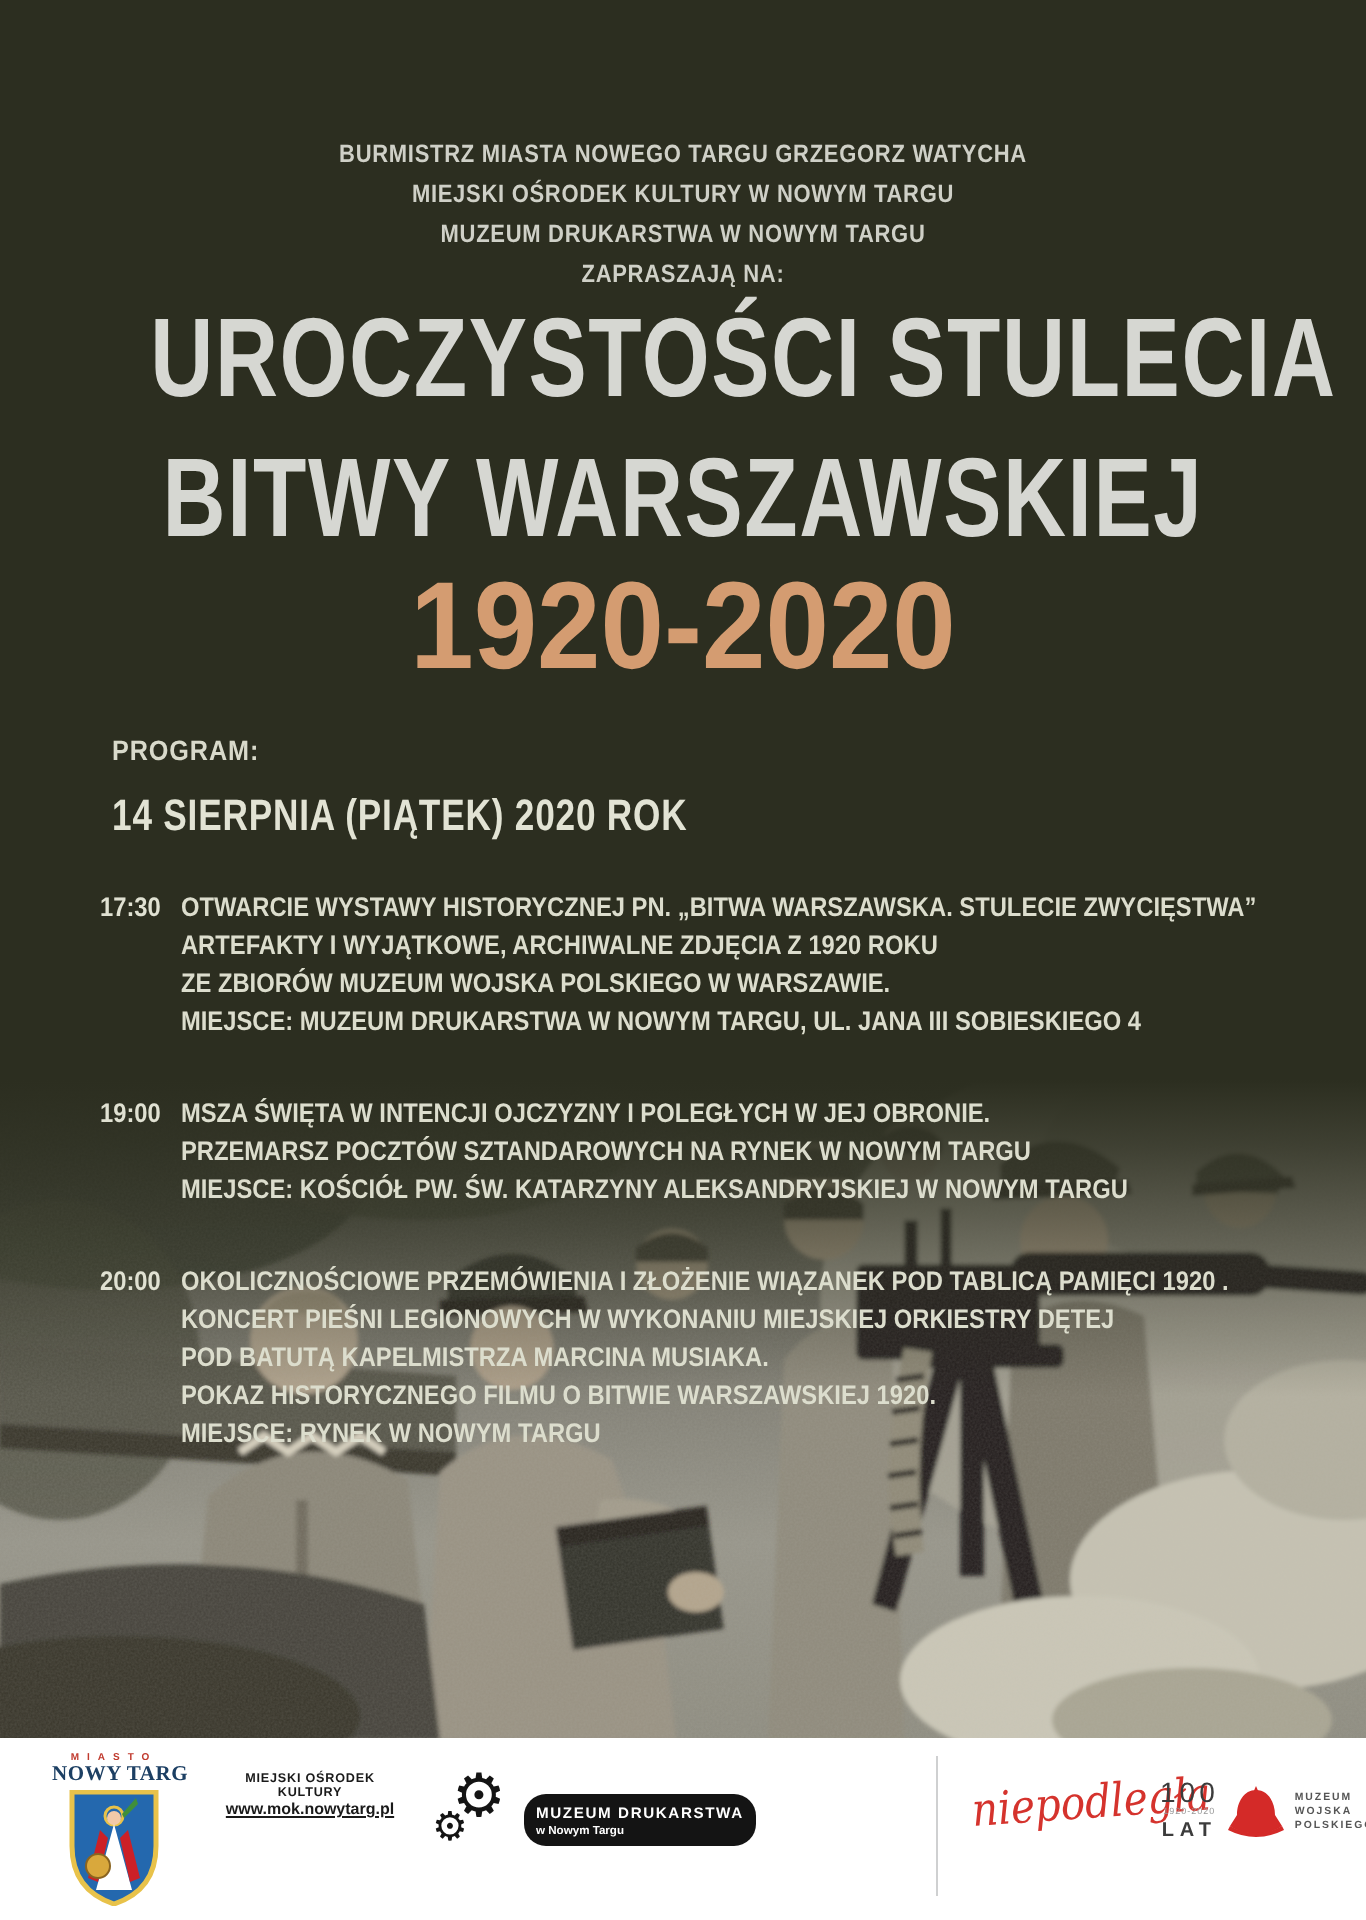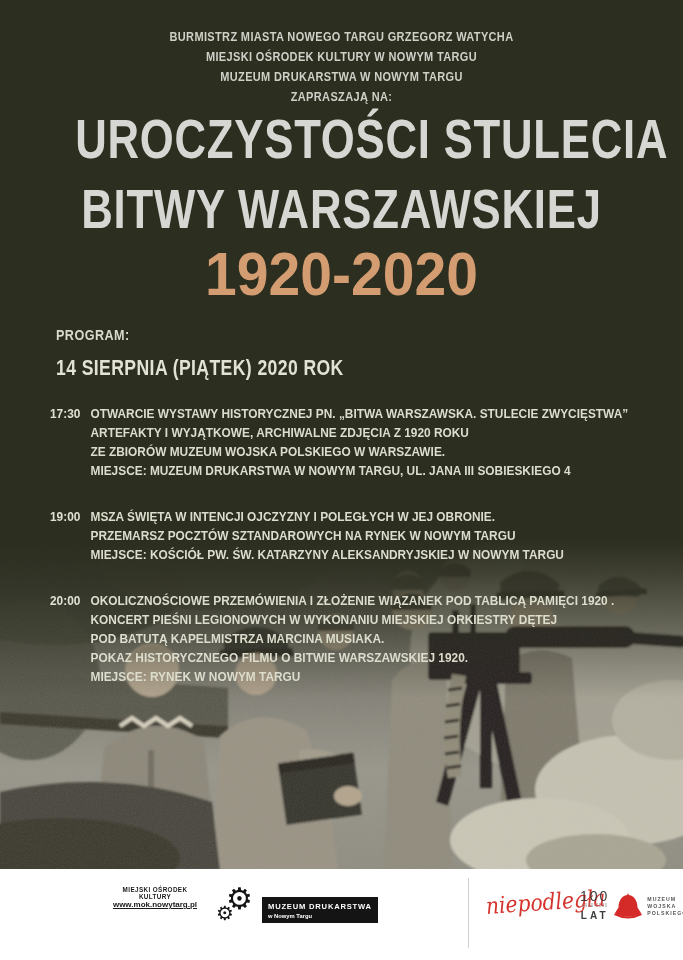--- a/index.html
+++ b/index.html
@@ -8,21 +8,21 @@
     position:relative; width:683px; height:960px; margin:0 auto;
     background:#2c2e20; overflow:hidden;
   }
   
   .photo{ position:absolute; left:0; top:540px; width:683px; height:330px; }
   .photo::after{
     content:""; position:absolute; inset:0;
     background:linear-gradient(180deg,#2c2e20 0%, rgba(44,46,32,.82) 10%, rgba(44,46,32,.45) 26%, rgba(44,46,32,0) 48%);
   }
   
-  .content{ position:absolute; inset:0; z-index:3; color:#d5d6cd; }
+  .content{ position:absolute; inset:0; z-index:3; color:#d5d6cd;margin-top:40px; }
   .hdr{ position:absolute; top:27px; left:0; width:100%; text-align:center;
         font-size:12.5px; font-weight:bold; line-height:20px; letter-spacing:.4px;
         color:#cfd0c7; transform:scaleX(.88); }
   .t1{ position:absolute; top:106px; width:100%; text-align:center; white-space:nowrap;
        font-size:56px; font-weight:bold; color:#d6d7d2; transform:scaleX(.78); letter-spacing:1px;}
   .t2{ position:absolute; top:176px; width:100%; text-align:center; white-space:nowrap;
        font-size:56px; font-weight:bold; color:#d6d7d2; transform:scaleX(.78); letter-spacing:1px;}
   .years{ position:absolute; top:238px; width:100%; text-align:center; white-space:nowrap;
        font-size:62px; font-weight:bold; color:#d49c71; transform:scaleX(.92); }
   .prog{ position:absolute; left:56px; top:327px; font-size:14px; font-weight:bold;
@@ -43,21 +43,21 @@
   
   .lg-mok{ left:110px; top:17px; width:90px; text-align:center; color:#1a1a1a;}
   .lg-mok .s1{ font-size:6.3px; font-weight:bold; letter-spacing:.4px;}
   .lg-mok .big{ font-size:29px; font-weight:bold; letter-spacing:-1px; line-height:30px;}
   .lg-mok .s2{ font-size:8px; font-weight:bold;text-decoration:underline; }
   
   .lg-dru{ left:218px; top:18px; display:flex; align-items:center;}
   .lg-dru .gears{ font-family:"DejaVu Sans",sans-serif; color:#141414; position:relative; width:42px; height:46px;}
   .lg-dru .g1{ position:absolute; left:8px; top:-6px; font-size:30px;}
   .lg-dru .g2{ position:absolute; left:-2px; top:14px; font-size:20px;}
-  .lg-dru .box{ background:#141414; color:#fff; padding:5px 6px 4px; margin-left:2px;}
+  .lg-dru .box{ background:#141414; color:#fff; padding:5px 6px 4px; margin-left:2px;border-radius:11px;}
   .lg-dru .b1{ font-size:7.6px; font-weight:bold; letter-spacing:.8px; white-space:nowrap;}
   .lg-dru .b2{ font-size:5.8px; font-weight:bold; margin-top:2px;}
   
   .lg-min{ left:358px; top:13px; width:100px; line-height:12px;}
   .lg-min .g{ font-size:11px; font-weight:bold; color:#8d8f92;}
   .lg-min .r{ font-size:14px; font-weight:bold; color:#e2241d; line-height:14px;}
   .lg-min .dot{ display:inline-block; width:4px; height:4px; background:#e2241d; margin-left:1px;}
   .divider{ position:absolute; left:468px; top:9px; width:1px; height:70px; background:#cfd0d1;}
   
   .lg-nie{ left:486px; top:24px; font-family:"DejaVu Serif",serif; font-style:italic;
@@ -222,20 +222,34 @@
           <div>POD BATUTĄ KAPELMISTRZA MARCINA MUSIAKA.</div>
           <div>POKAZ HISTORYCZNEGO FILMU O BITWIE WARSZAWSKIEJ 1920.</div>
           <div>MIEJSCE: RYNEK W NOWYM TARGU</div>
         </div>
       </div>
     </div>
   </div>
 
   <div class="footer">
 
+    <div class="logo lg-nt">
+      <div class="mi">MIASTO</div>
+      <div class="nm">NOWY TARG</div>
+      <svg width="46" height="58" viewBox="0 0 46 58" style="margin-top:2px">
+        <path d="M2,1 H44 V28 Q44,50 23,57 Q2,50 2,28 Z" fill="#2468ae" stroke="#e8c24a" stroke-width="2.5"></path>
+        <circle cx="23" cy="13" r="4.5" fill="none" stroke="#e8c24a" stroke-width="1.5"></circle>
+        <circle cx="23" cy="14" r="3.5" fill="#f2c9a8"></circle>
+        <path d="M23,17 L14,50 H32 Z" fill="#ffffff"></path>
+        <path d="M16,20 L10,44 L15,46 L20,24 Z" fill="#cc2027"></path>
+        <path d="M30,20 L36,44 L31,46 L26,24 Z" fill="#cc2027"></path>
+        <path d="M27,12 L34,4 L35,7 L28,14 Z" fill="#3f8f3a"></path>
+        <circle cx="15" cy="38" r="6" fill="#d9a83c" stroke="#8a6420" stroke-width="1"></circle>
+      </svg>
+    </div>
 
     <div class="logo lg-mok">
       <div class="s1">MIEJSKI OŚRODEK KULTURY</div>
       <div class="s2">www.mok.nowytarg.pl</div>
     </div>
 
     <div class="logo lg-dru">
       <div class="gears">
         <span class="g1">⚙</span>
           <span class="g2">⚙</span>

